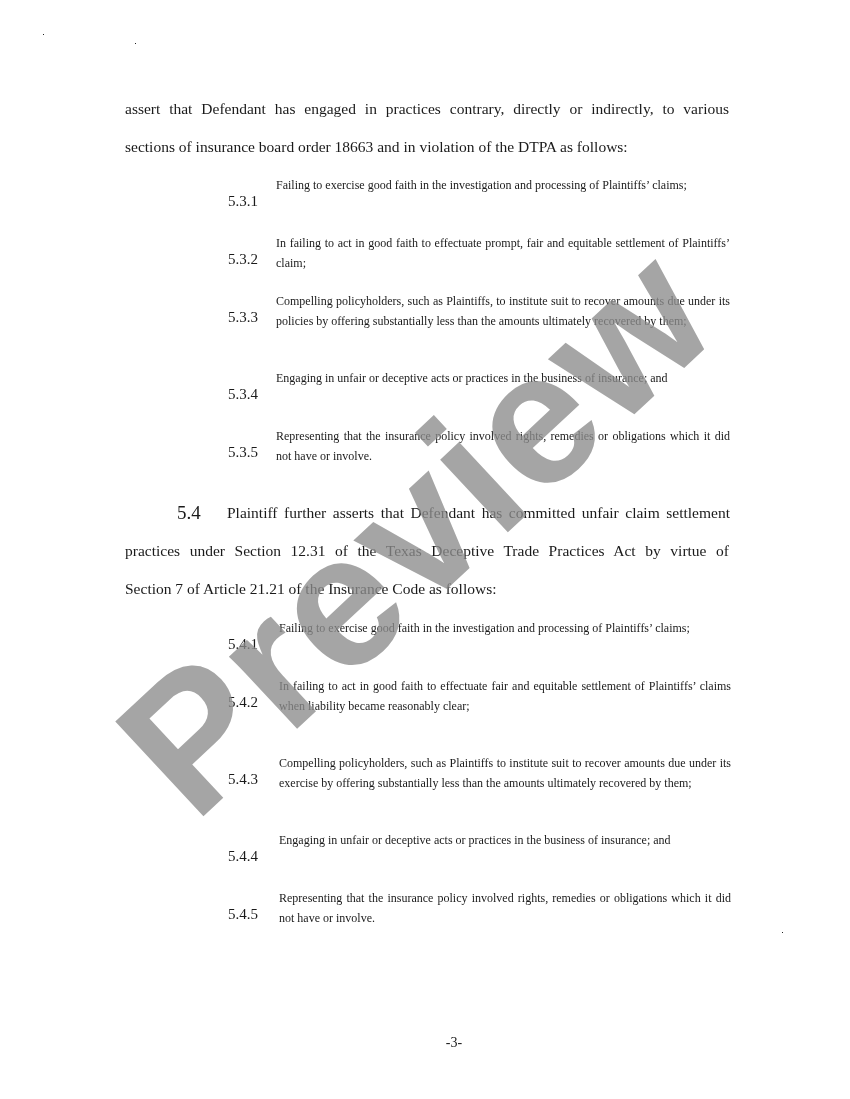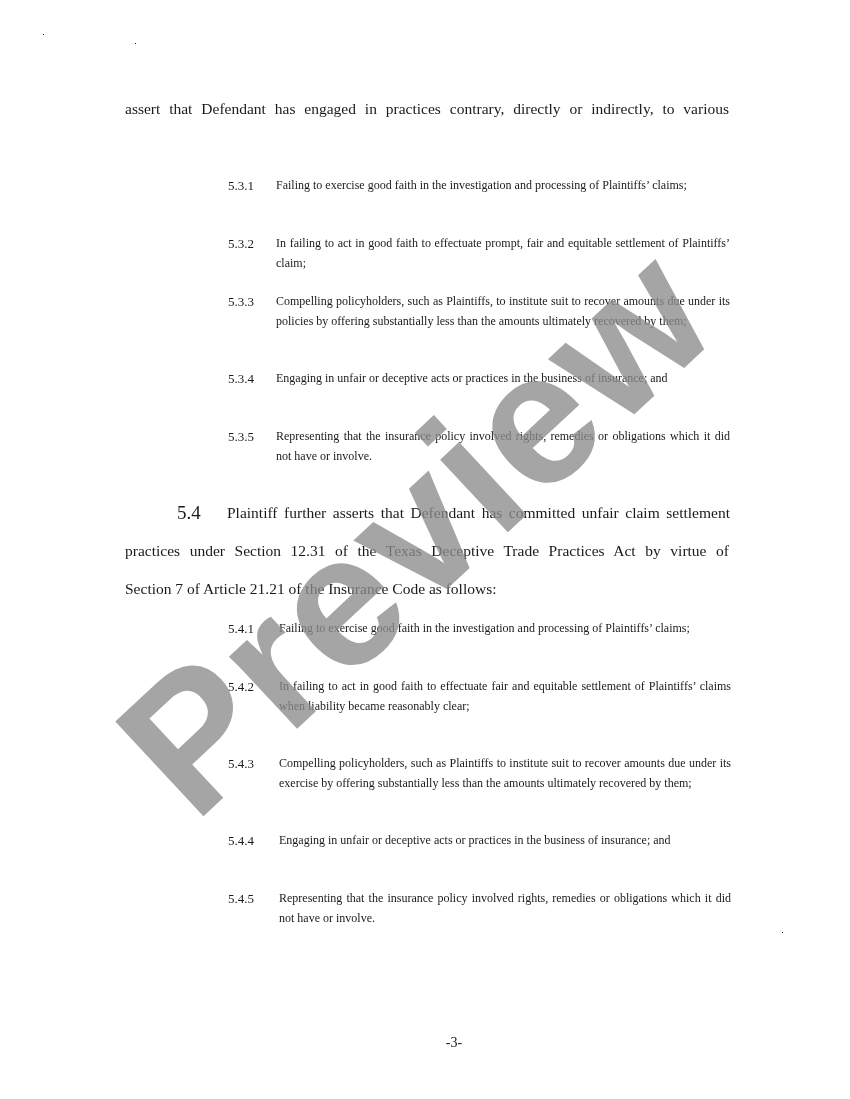--- a/index.html
+++ b/index.html
@@ -49,22 +49,22 @@
       white-space: nowrap;
     }
     .item {
       position: absolute;
       left: 228px;
       width: 502px;
     }
     .item-num {
       position: absolute;
       left: 0;
-      top: 0;
-      font-size: 13px;
+      top: 16px;
+      font-size: 15px;
       line-height: 19.5px;
     }
     .item-text {
       position: absolute;
       left: 48px;
       top: 0;
       width: 454px;
       font-size: 12px;
       line-height: 19.5px;
       text-align: justify;
@@ -101,20 +101,21 @@
 </head>
 <body>
 
 <div class="page">
 
   <span class="speck" style="left:43px; top:34px;"></span>
   <span class="speck" style="left:135px; top:43px;"></span>
   <span class="speck" style="left:782px; top:932px;"></span>
 
   <div class="body-line justify" style="top:100px;">assert that Defendant has engaged in practices contrary, directly or indirectly, to various</div>
+  <div class="body-line" style="top:138px;">sections of insurance board order 18663 and in violation of the DTPA as follows:</div>
 
   <div class="item" style="top:176px;">
     <span class="item-num">5.3.1</span>
     <span class="item-text">Failing to exercise good faith in the investigation and processing of Plaintiffs’ claims;</span>
   </div>
   <div class="item" style="top:234px;">
     <span class="item-num">5.3.2</span>
     <span class="item-text">In failing to act in good faith to effectuate prompt, fair and equitable settlement of Plaintiffs’ claim;</span>
   </div>
   <div class="item" style="top:292px;">

